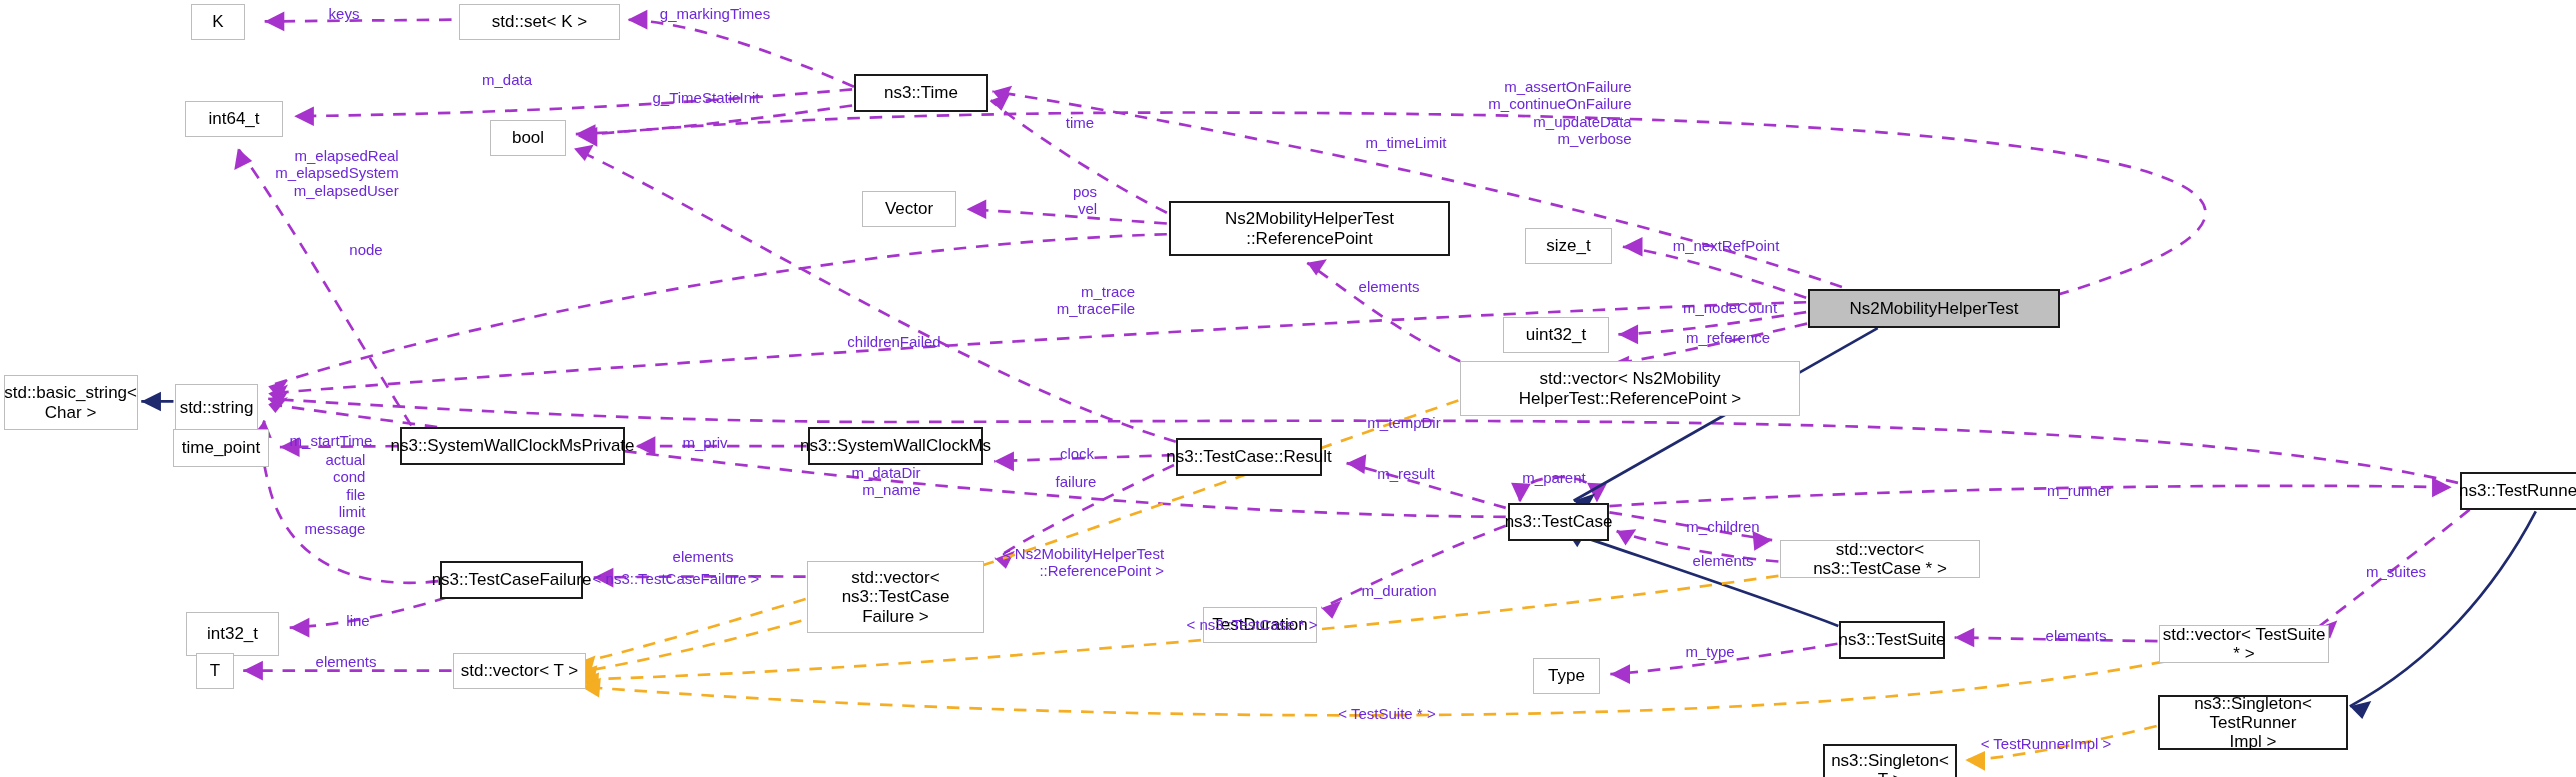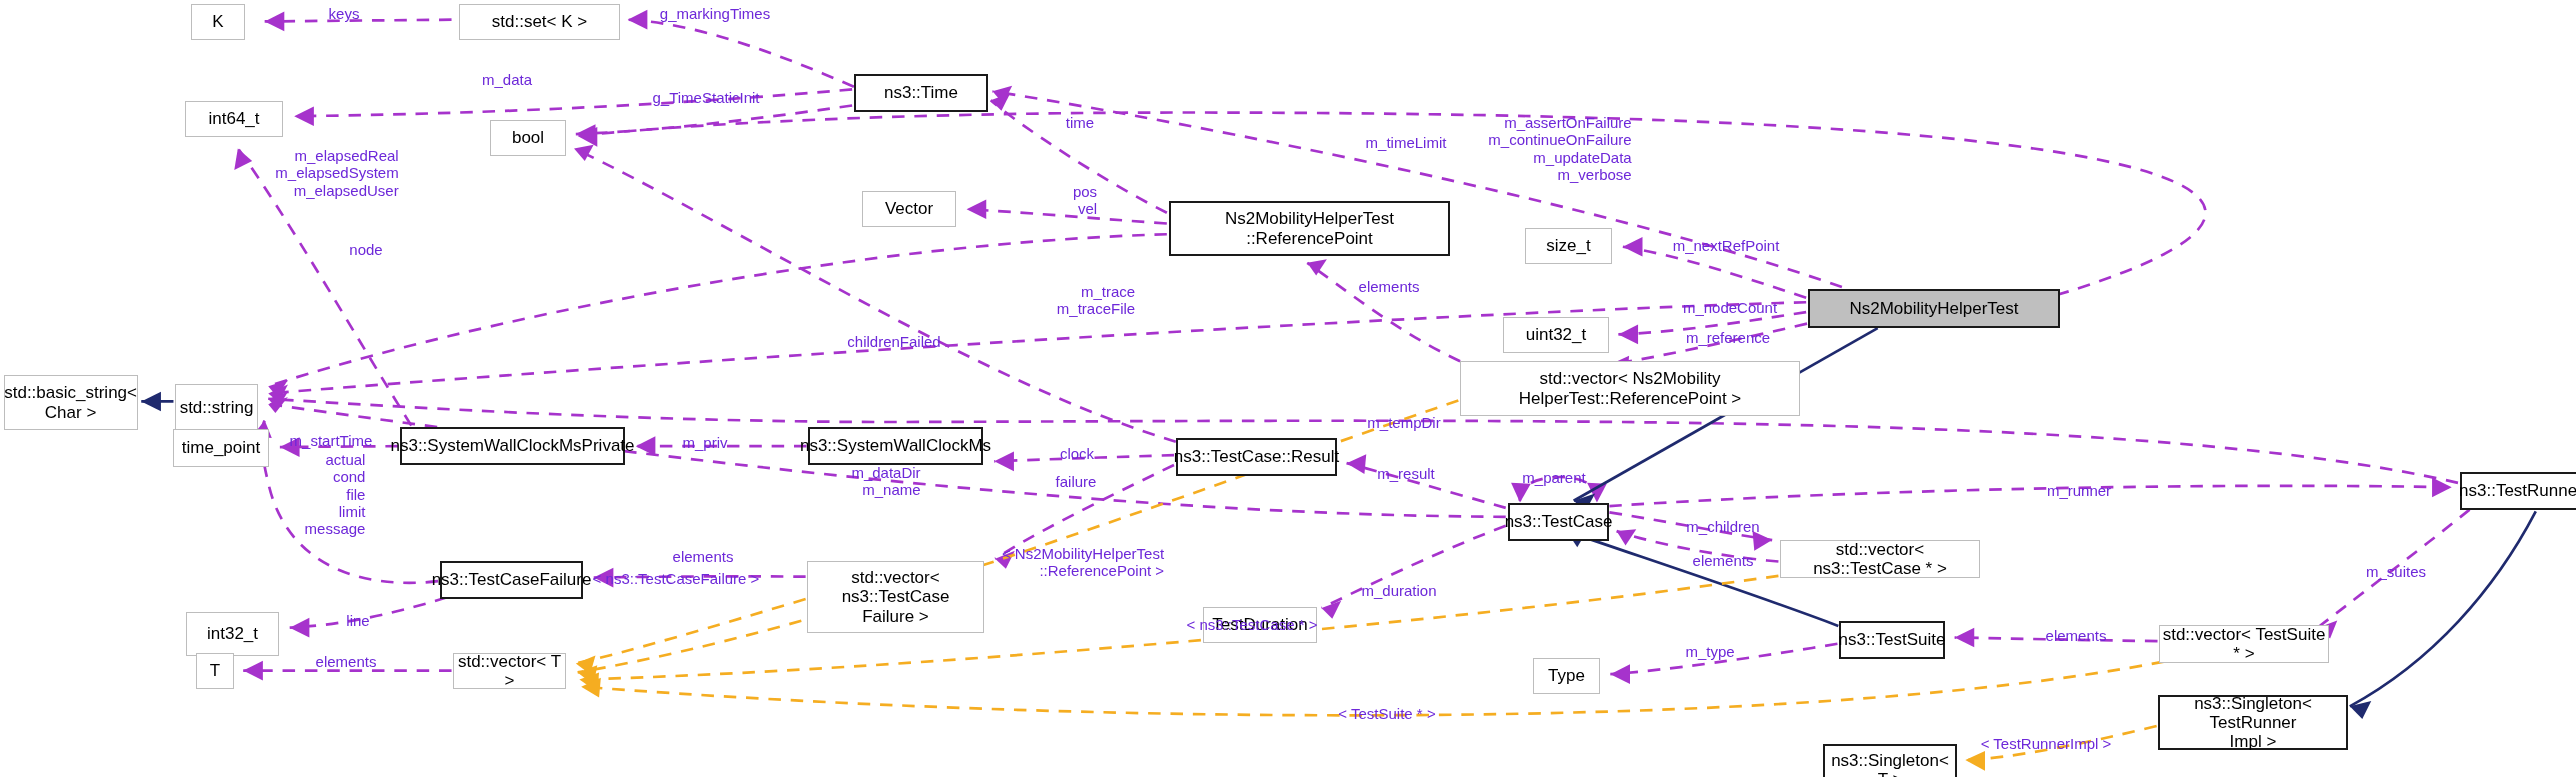--- a/index.html
+++ b/index.html
@@ -292,45 +292,45 @@
       <div class="node cur" style="left: 1808px; top: 289px; width: 252px; height: 39px;">Ns2MobilityHelperTest</div>
       <div class="node thin" style="left: 1503px; top: 317px; width: 106px; height: 36px;">uint32_t</div>
       <div class="node thin" style="left: 1460px; top: 361px; width: 340px; height: 55px;">std::vector&lt; Ns2Mobility
 HelperTest::ReferencePoint &gt;</div>
       <div class="node thin" style="left: 3.6px; top: 375px; width: 134px; height: 55px;">std::basic_string&lt;
 Char &gt;</div>
       <div class="node thin" style="left: 175px; top: 384px; width: 83px; height: 48px;">std::string</div>
       <div class="node thin" style="left: 173px; top: 429px; width: 96px; height: 38px;">time_point</div>
       <div class="node thick" style="left: 400px; top: 427px; width: 225px; height: 38px;">ns3::SystemWallClockMsPrivate</div>
       <div class="node thick" style="left: 808px; top: 427px; width: 175px; height: 38px;">ns3::SystemWallClockMs</div>
-      <div class="node thick" style="left: 1176px; top: 438px; width: 161px; height: 38px;">ns3::TestCase::Result</div>
+      <div class="node thick" style="left: 1176px; top: 438px; width: 146px; height: 38px;">ns3::TestCase::Result</div>
       <div class="node thick" style="left: 2460px; top: 472px; width: 154px; height: 38px;">ns3::TestRunnerImpl</div>
       <div class="node thick" style="left: 1508px; top: 503px; width: 101px; height: 38px;">ns3::TestCase</div>
       <div class="node thin" style="left: 1780px; top: 540px; width: 200px; height: 38px;">std::vector&lt; ns3::TestCase * &gt;</div>
       <div class="node thick" style="left: 440px; top: 561px; width: 143px; height: 38px;">ns3::TestCaseFailure</div>
       <div class="node thin" style="left: 807px; top: 561px; width: 177px; height: 72px;">std::vector&lt; ns3::TestCase
 Failure &gt;</div>
       <div class="node thin" style="left: 1203px; top: 607px; width: 114px; height: 36px;">TestDuration</div>
       <div class="node thick" style="left: 1839px; top: 621px; width: 106px; height: 38px;">ns3::TestSuite</div>
       <div class="node thin" style="left: 2159px; top: 625px; width: 170px; height: 38px;">std::vector&lt; TestSuite * &gt;</div>
       <div class="node thin" style="left: 186px; top: 612px; width: 93px; height: 44px;">int32_t</div>
       <div class="node thin" style="left: 1533px; top: 658px; width: 67px; height: 36px;">Type</div>
       <div class="node thin" style="left: 196px; top: 653px; width: 38px; height: 36px;">T</div>
-      <div class="node thin" style="left: 453px; top: 653px; width: 113px; height: 36px;">std::vector&lt; T &gt;</div>
+      <div class="node thin" style="left: 453px; top: 653px; width: 133px; height: 36px;">std::vector&lt; T &gt;</div>
       <div class="node thick" style="left: 2158px; top: 695px; width: 190px; height: 55px;">ns3::Singleton&lt; TestRunner
 Impl &gt;</div>
       <div class="node thick" style="left: 1823px; top: 744px; width: 134px; height: 52px;">ns3::Singleton&lt; T &gt;</div>
     </div>
 
   <div id="labels-layer">
       <div class="elabel" style="left: 344px; top: 5.4px;">keys</div>
       <div class="elabel" style="left: 715px; top: 5.4px;">g_markingTimes</div>
       <div class="elabel" style="left: 507px; top: 71px;">m_data</div>
       <div class="elabel" style="left: 706px; top: 89px;">g_TimeStaticInit</div>
-      <div class="elabel" style="left: 1560px; top: 78px; margin-top: 36px;">m_assertOnFailure
+      <div class="elabel" style="left: 1560px; top: 78px;">m_assertOnFailure
 m_continueOnFailure
 m_updateData
 m_verbose</div>
       <div class="elabel" style="left: 1080px; top: 114px;">time</div>
       <div class="elabel" style="left: 1406px; top: 134px;">m_timeLimit</div>
       <div class="elabel" style="left: 337px; top: 147px;">m_elapsedReal
 m_elapsedSystem
 m_elapsedUser</div>
       <div class="elabel" style="left: 1085px; top: 183px;">pos
 vel</div>

